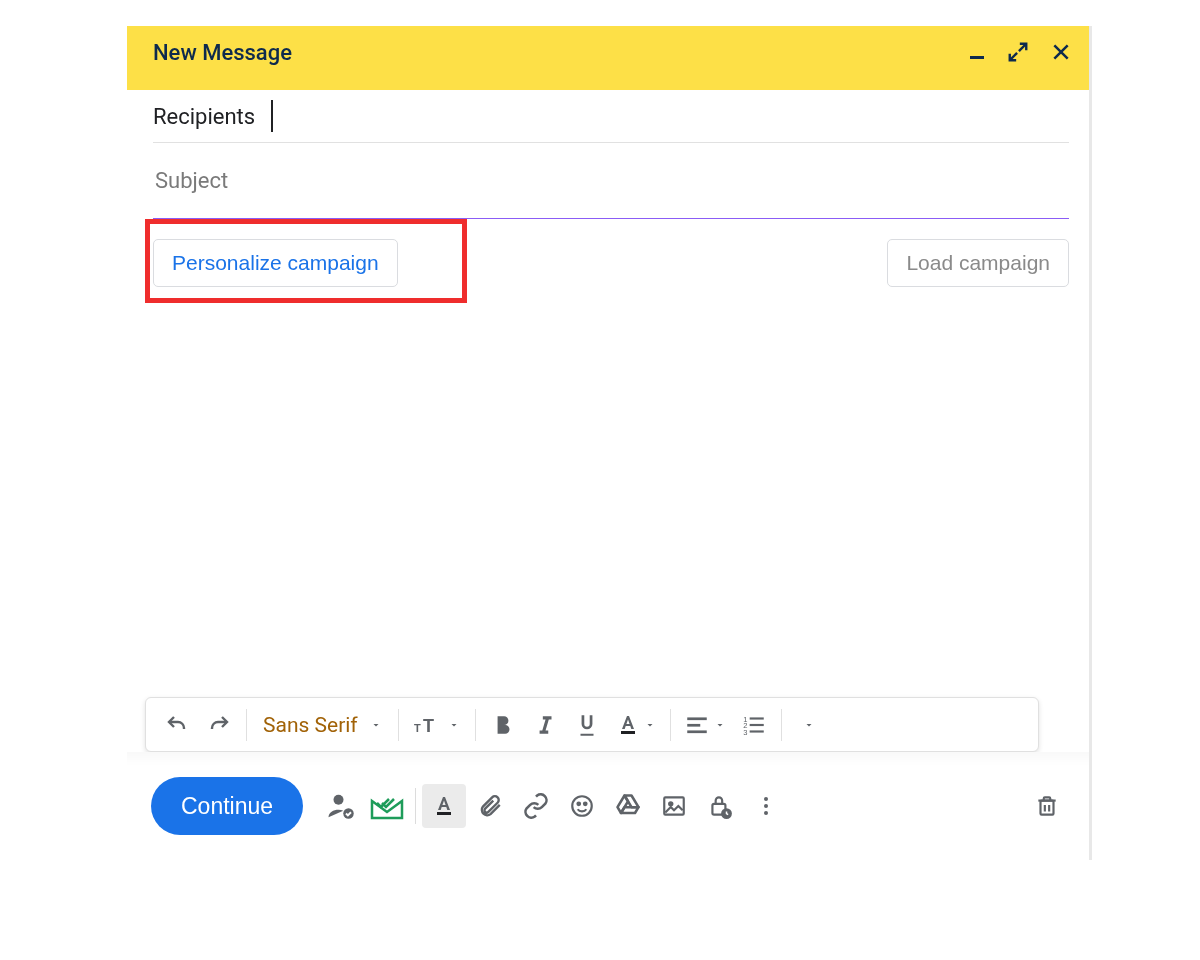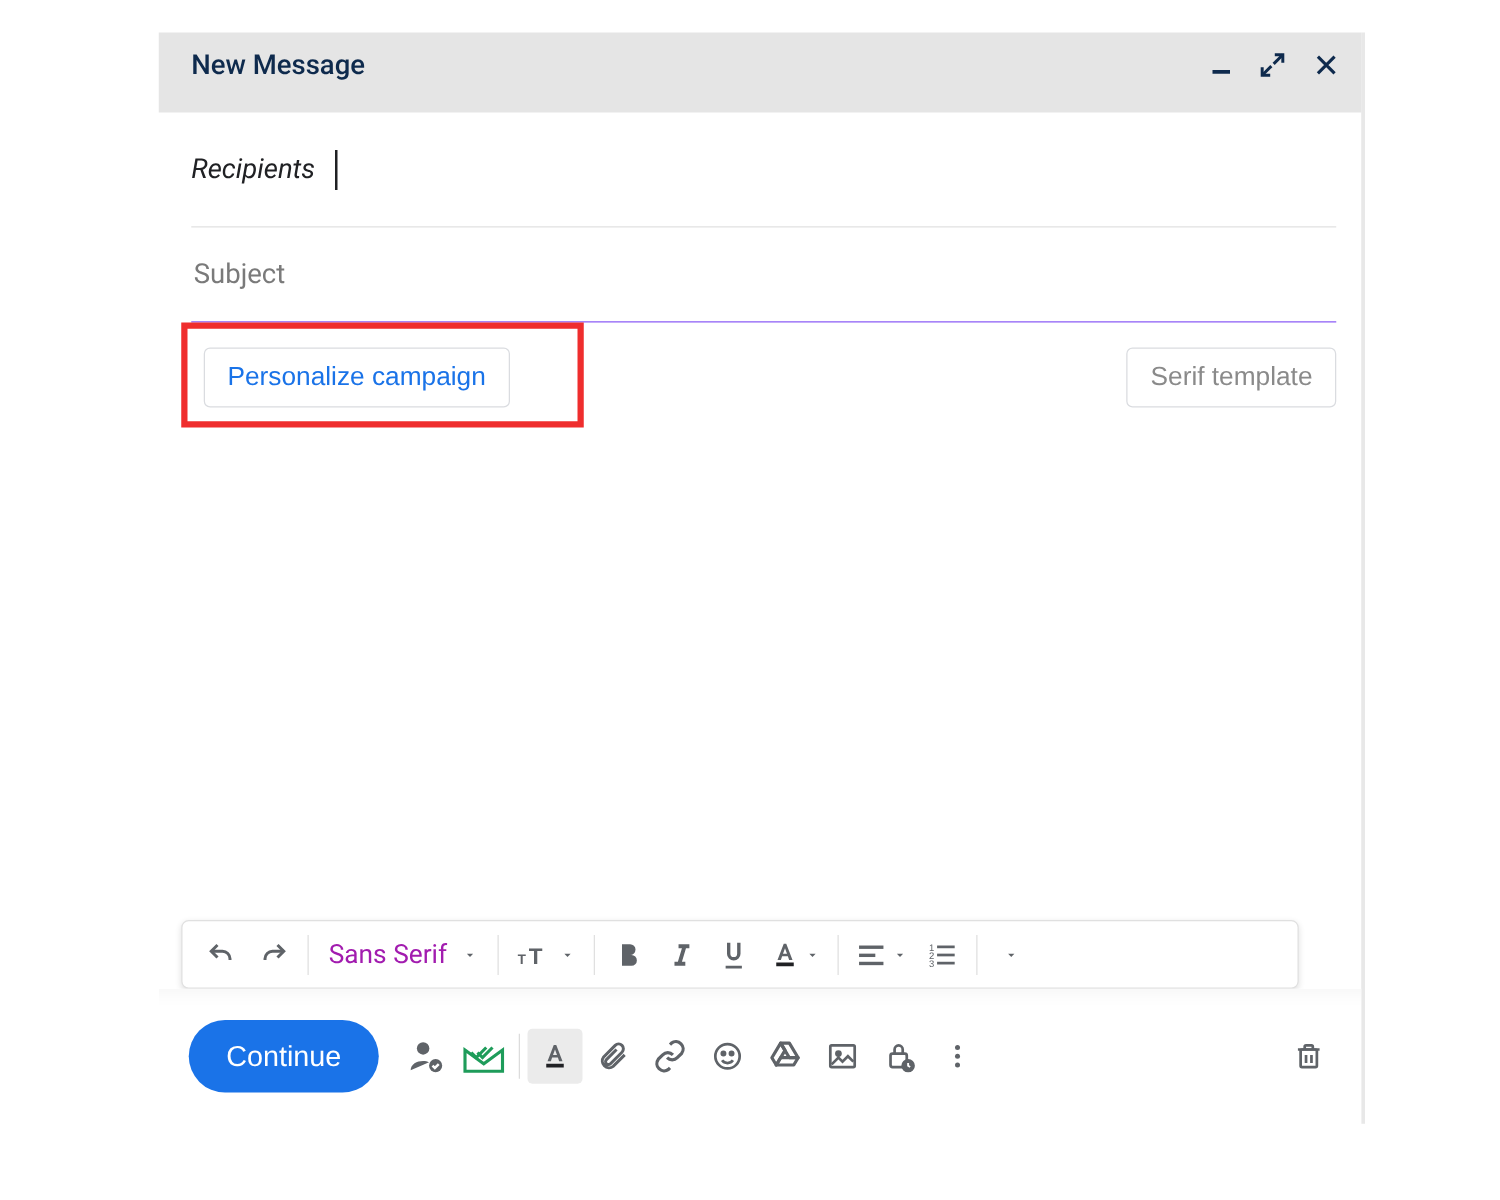--- a/index.html
+++ b/index.html
@@ -13,21 +13,21 @@
   }
   .compose-window {
     position: absolute;
     left: 127px;
     top: 26px;
     width: 965px;
     background: #fff;
     border-right: 3px solid #e8e8e8;
   }
   .titlebar {
-    background: #e5e5e5;
+    background: #fde047;
     height: 64px;
     display: flex;
     align-items: center;
     padding: 0 18px 12px 26px;
   }
   .titlebar-title {
     color: #0e2a4d;
     font-size: 22px;
     font-weight: 500;
     flex: 1;
@@ -42,23 +42,22 @@
     display: inline-flex;
     align-items: center;
     justify-content: center;
     cursor: pointer;
   }
   .content-wrap { padding: 0 20px 0 26px; }
 
   .recipients-row {
     display: flex;
     align-items: center;
-    height: 92px;
+    height: 53px;
     border-bottom: 1px solid #e1e1e1;
-    font-style: italic;
   }
   .recipients-label {
     color: #202124;
     font-size: 22px;
     margin-right: 12px;
   }
   .cursor {
     width: 2px;
     height: 32px;
     background: #202124;
@@ -127,21 +126,20 @@
     height: 48px;
     padding: 0 18px;
     font-size: 21px;
     display: inline-flex;
     align-items: center;
     cursor: pointer;
   }
   .personalize-btn {
     color: #1a73e8;
     font-weight: 500;
-    margin-left: 10px;
     margin-top: 0px;
     position: relative;
     z-index: 2;
   }
   .load-template-btn {
     color: #8a8a8a;
     margin-left: auto;
   }
 
   .body-space { height: 390px; }
@@ -171,21 +169,21 @@
   .ft-sep {
     width: 1px;
     height: 32px;
     background: #e0e0e0;
     margin: 0 6px;
   }
   .ft-font-select {
     display: inline-flex;
     align-items: center;
     gap: 12px;
-    color: #a21caf;
+    color: #a16207;
     font-size: 21px;
     padding: 0 10px;
     cursor: pointer;
   }
 
   .bottom-toolbar {
     height: 108px;
     display: flex;
     align-items: center;
     padding: 0 20px 0 24px;
@@ -261,21 +259,21 @@
       <span class="flex-spacer"></span>
     </div>
 
     <div class="subject-row">
       <input class="subject-input" placeholder="Subject" style="">
     </div>
 
     <div class="body-actions-row">
       <div class="highlight-box"></div>
       <button class="outline-btn personalize-btn">Personalize campaign</button>
-      <button class="outline-btn load-template-btn">Serif template</button>
+      <button class="outline-btn load-template-btn">Load campaign</button>
     </div>
 
     <div class="body-space"></div>
   </div>
 
   <div class="format-toolbar">
     <span class="ft-btn">
       <svg width="24" height="24" viewBox="0 0 24 24" fill="none" stroke="#5f6368" stroke-width="2.4">
         <path d="M9 14L4 9l5-5"></path>
           <path d="M4 9h9a6 6 0 0 1 6 6v1"></path>

